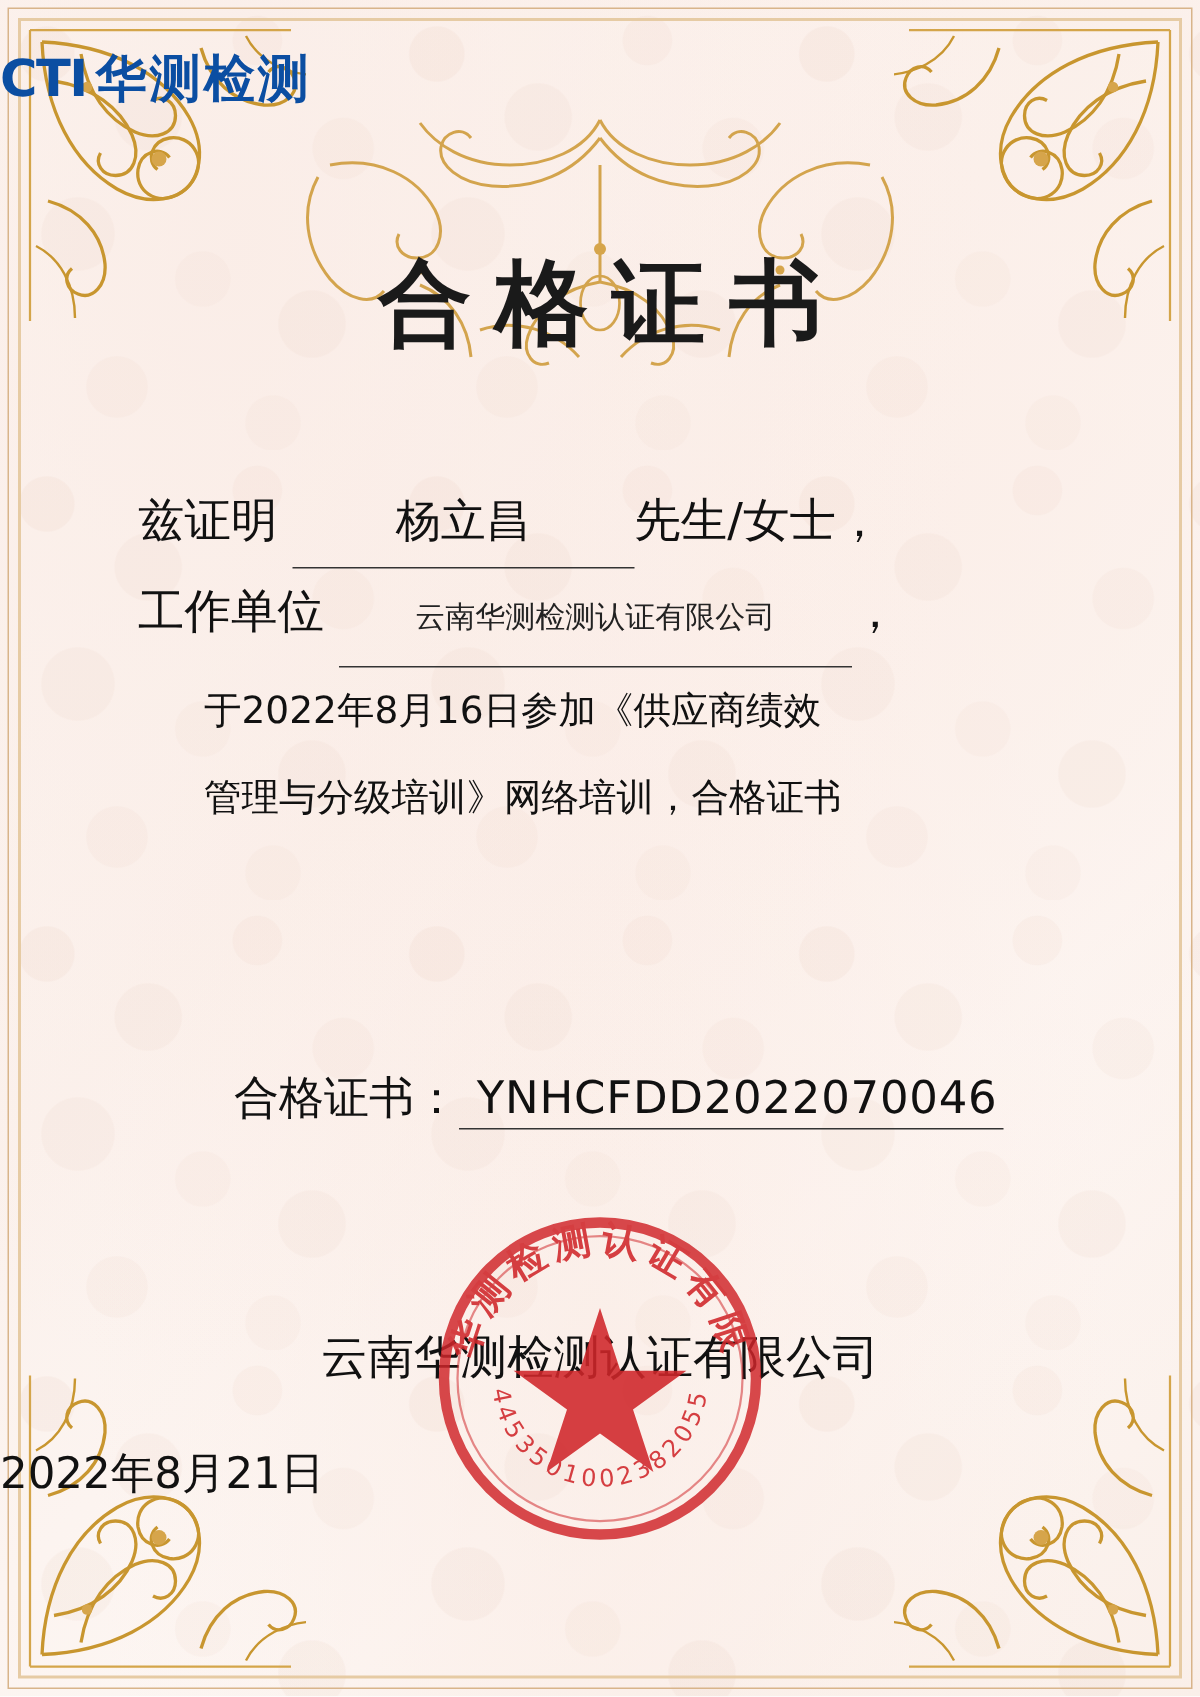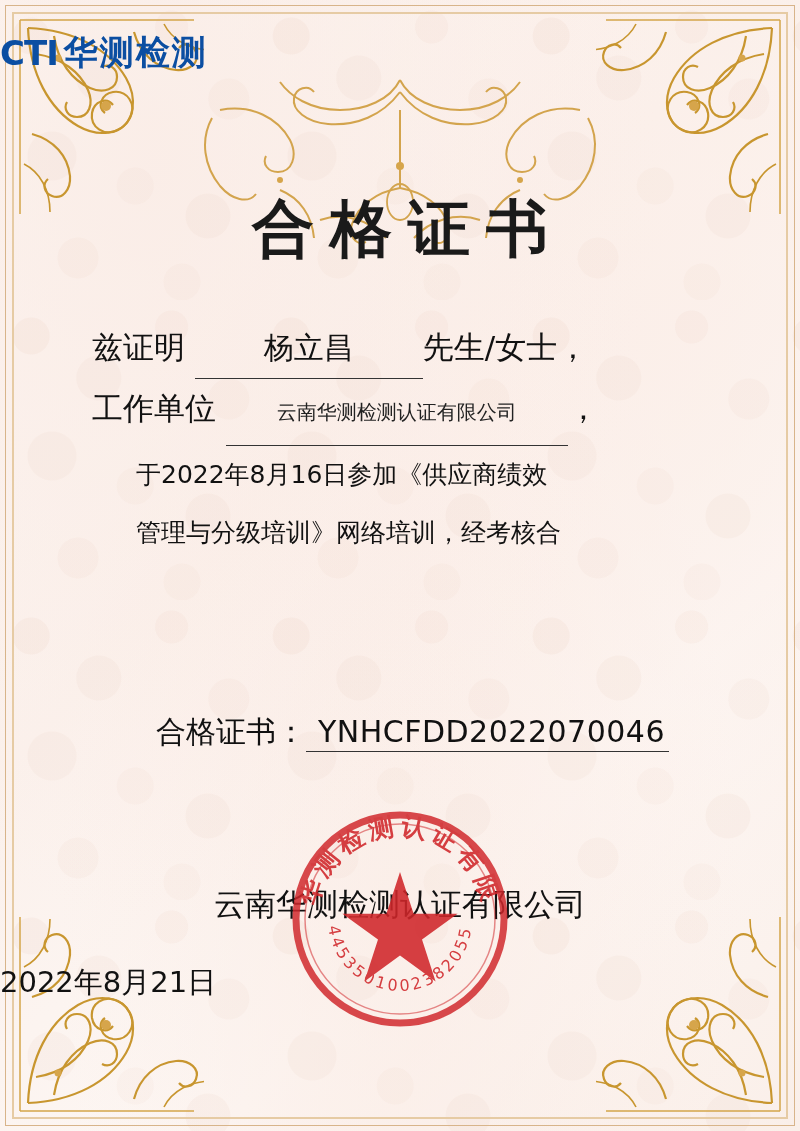--- a/index.html
+++ b/index.html
@@ -112,21 +112,20 @@
     top: 160px;
     left: 0; right: 0;
     text-align: center;
     font-family: Liberation Serif, serif;
     font-weight: bold;
     font-size: 62px;
     letter-spacing: 16px;
     text-indent: 16px;
     color: #1a1a1a;
     z-index: 5;
-    margin-top: 27px;
   }
 
   .body-text {
     position: absolute;
     left: 92px;
     right: 70px;
     top: 318px;
     font-family: "DejaVu Sans", sans-serif;
     color: #111;
     z-index: 5;
@@ -317,21 +316,21 @@
   <div class="body-text">
     <div class="line">
       <span>兹证明</span>
       <span class="fill name">杨立昌</span><span>先生/女士，</span>
     </div>
     <div class="line">
       <span>工作单位</span>
       <span class="fill company">云南华测检测认证有限公司</span><span>，</span>
     </div>
     <div class="line-block">于2022年8月16日参加《供应商绩效</div>
-    <div class="line-block">管理与分级培训》网络培训，经考核合</div>
+    <div class="line-block">管理与分级培训》网络培训，合格证书</div>
   </div>
 
   <div class="cert-no-row">
     <span>合格证书：</span><span class="fill cert-no">YNHCFDD2022070046</span>
   </div>
 
   <div class="issuer">云南华测检测认证有限公司</div>
   <div class="issue-date">2022年8月21日</div>
 
   <div class="seal">

